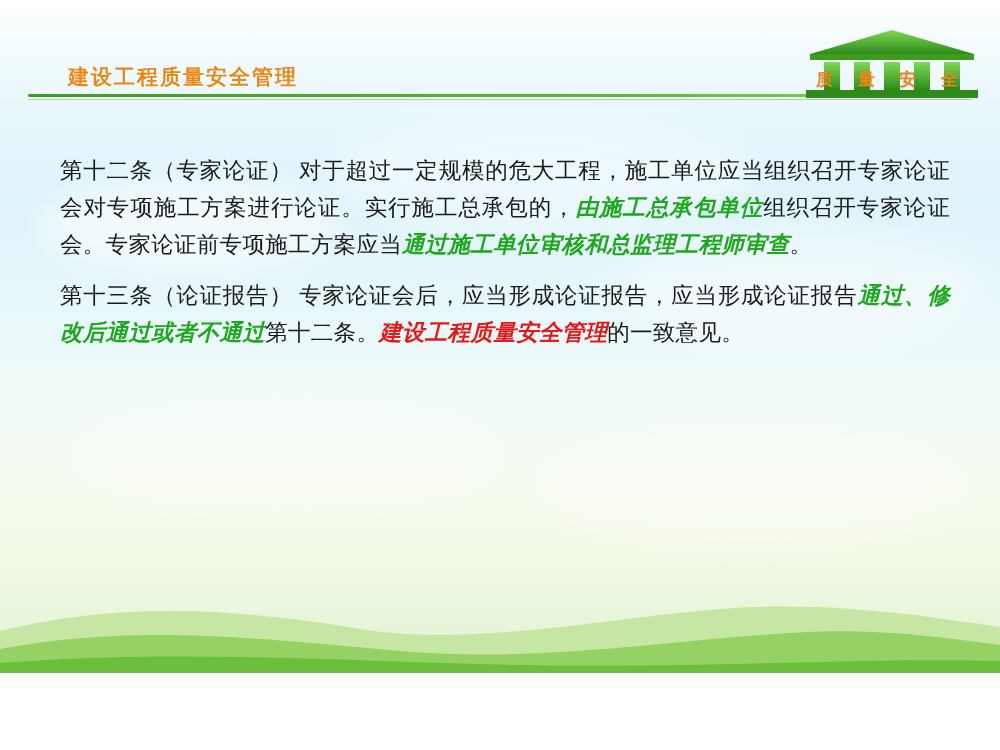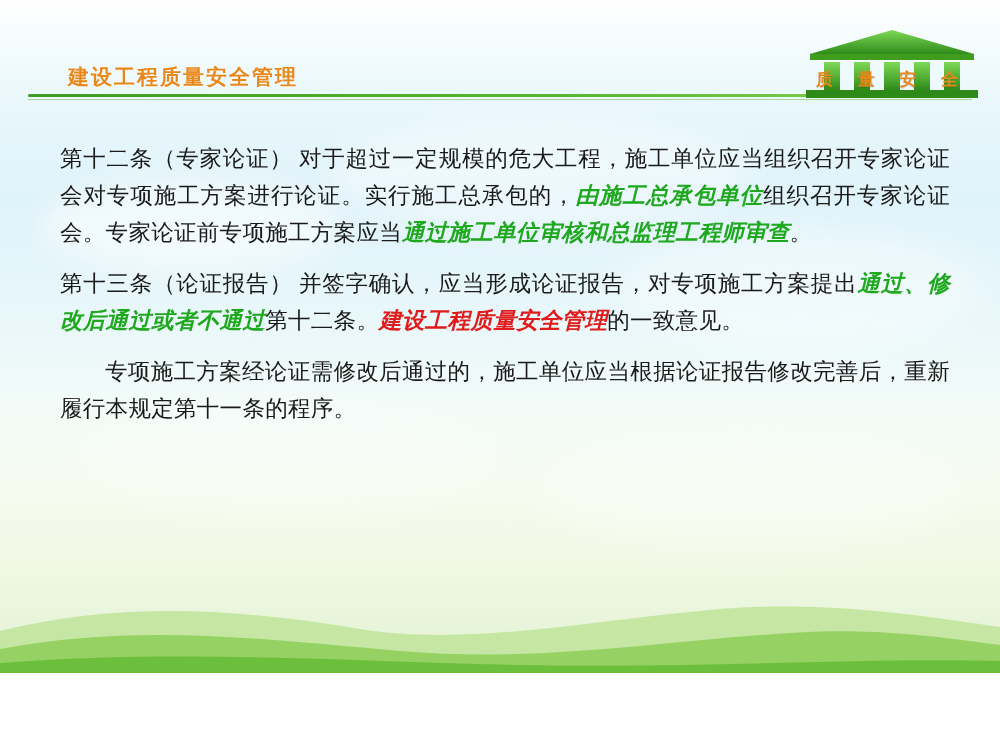--- a/index.html
+++ b/index.html
@@ -116,21 +116,21 @@
   }
 
   
   .content {
     position: absolute;
     left: 60px;
     top: 140px;
     width: 890px;
   }
   p {
-    margin: 0 0 6px 0;
+    margin: 12px 0 6px 0;
     font-size: 22.5px;
     line-height: 37px;
     color: #1a1a1a;
     text-align: justify;
     letter-spacing: 0.3px;
   }
   p.indent { text-indent: 45px; }
   p.gap { margin-top: 14px; }
   .hl {
     color: #1fa81f;
@@ -185,17 +185,16 @@
         <rect x="112" y="34" width="16" height="28" fill="url(#gcol)"></rect>
         <rect x="142" y="34" width="16" height="28" fill="url(#gcol)"></rect>
         <rect x="4" y="62" width="172" height="8" fill="#2e8b19"></rect>
       </svg>
       <div class="logo-text">质 量 安 全</div>
     </div>
   </div>
 
   <div class="content" id="body-content">
       <p><span>第十二条（专家论证）  对于超过一定规模的危大工程，施工单位应当组织召开专家论证会对专项施工方案进行论证。实行施工总承包的，</span><span class="hl">由施工总承包单位</span><span>组织召开专家论证会。专家论证前专项施工方案应当</span><span class="hl">通过施工单位审核和总监理工程师审查</span><span>。</span></p>
-      <p class="gap"><span>第十三条（论证报告）  并签字确认，应当形成论证报告，对专项施工方案提出</span><span class="hl">通过、修改后通过或者不通过</span><span>第十二条。</span><span class="hl-red">建设工程质量安全管理</span><span>的一致意见。</span></p>
-      <p class="indent gap"><span>专项施工方案经论证需修改后通过的，施工单位应当根据论证报告修改完善后，重新履行本规定第十一条的程序。</span></p>
+      <p class="gap"><span>第十三条（论证报告）  专家论证会后，应当形成论证报告，应当形成论证报告</span><span class="hl">通过、修改后通过或者不通过</span><span>第十二条。</span><span class="hl-red">建设工程质量安全管理</span><span>的一致意见。</span></p>
     </div>
 
 </div>
 
 </body></html>

